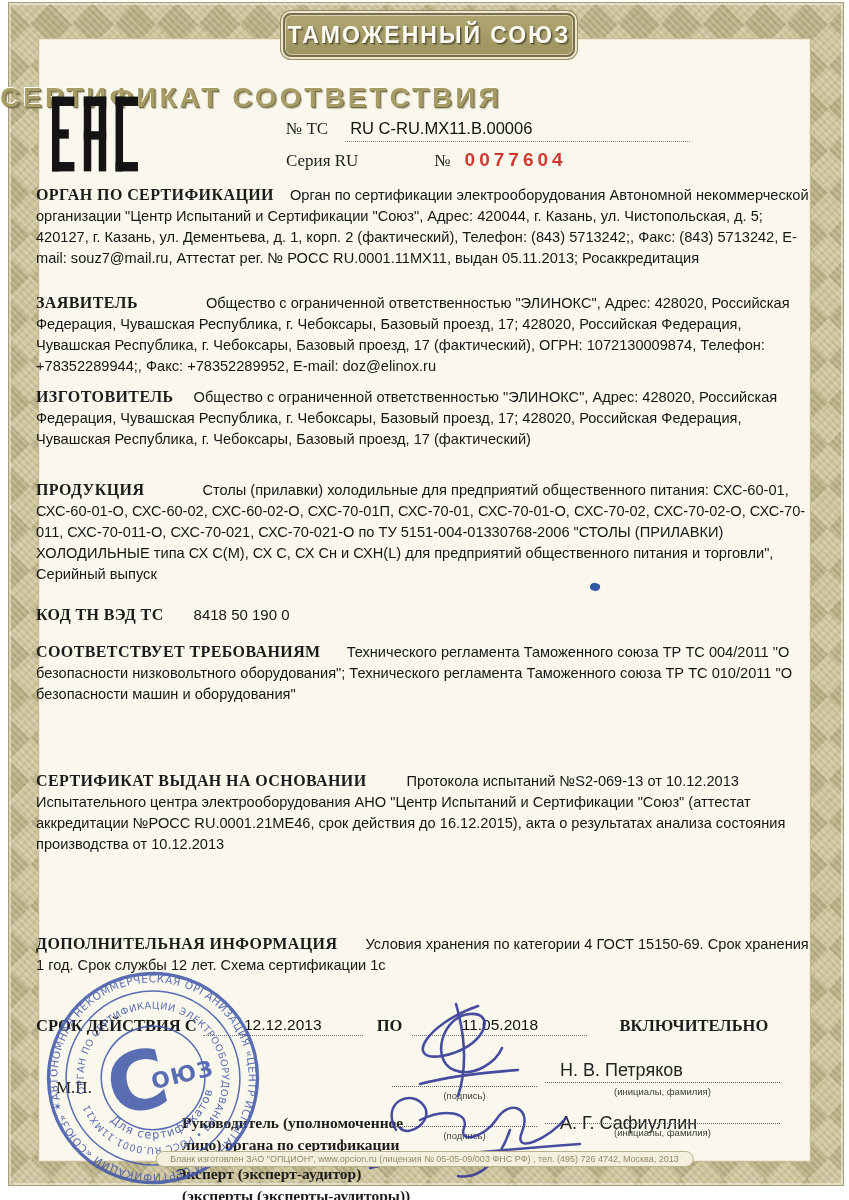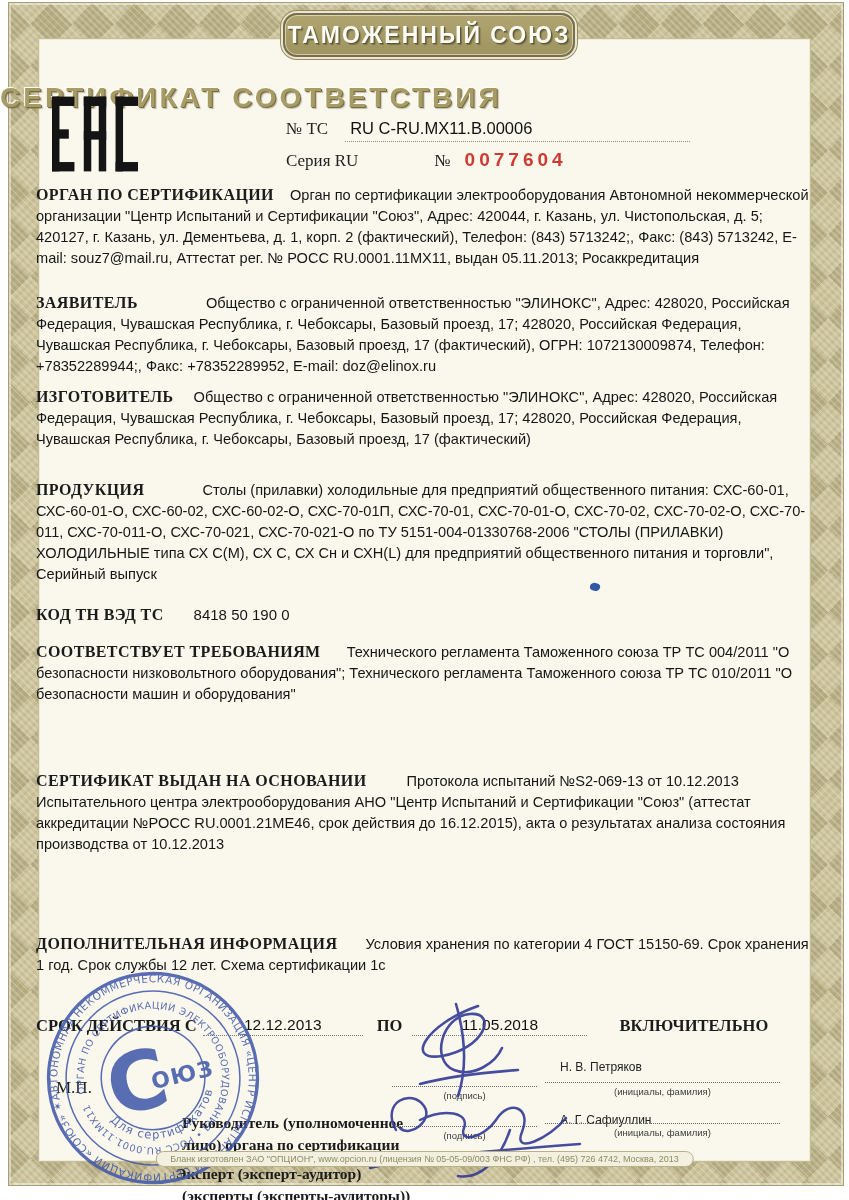--- a/index.html
+++ b/index.html
@@ -23,21 +23,21 @@
   .inner{
     position:absolute;left:38px;top:38px;right:38px;bottom:38px;
     background:#faf8ed;
     border:1px solid #c6bd95;
     box-shadow:0 0 0 1px #efeada inset;
   }
   
   .banner{
     position:absolute;left:283px;top:13px;width:288px;height:40px;
     background:linear-gradient(#b0a571,#9e9460);
-    border:2px solid #786e49;border-radius:14px;
+    border:2px solid #786e49;border-radius:8px;
     box-shadow:0 0 0 2px #ece7d2, 0 0 0 3px #968c60, inset 0 0 0 1px rgba(255,255,255,.5);
     display:flex;align-items:center;justify-content:center;
     color:#fdfcf4;font-weight:bold;font-size:23px;letter-spacing:2px;
     font-family:"Liberation Sans",sans-serif;
     text-shadow:1px 1px 0 #5f5636,2px 2px 1px rgba(0,0,0,.25);
     white-space:nowrap;
   }
   .doc-title{
     position:absolute;left:0;top:82px;width:100%;
     text-align:left;font-weight:bold;font-size:28px;letter-spacing:3px;
@@ -76,21 +76,21 @@
   }
   .validity .d1{width:160px;margin-left:6px;}
   .validity .d2{width:175px;margin-left:10px;}
   .validity .po{margin-left:14px;}
   .validity .incl{margin-left:32px;}
   
   .mp{position:absolute;left:56px;top:1078px;font-family:"Liberation Serif",serif;font-size:17px;color:#222;}
   .sig-lbl{position:absolute;font-family:"Liberation Serif",serif;font-weight:bold;font-size:15.5px;color:#1b1b1b;white-space:nowrap;margin-top:48px;}
   .dotline{position:absolute;border-bottom:1px dotted #666;}
   .caption{position:absolute;font-size:9.5px;color:#3c3c3c;text-align:center;}
-  .sig-name{position:absolute;font-size:12px;color:#222;white-space:nowrap;}
+  .sig-name{position:absolute;font-size:18px;color:#222;white-space:nowrap;}
   
   .stamp{position:absolute;left:40px;top:968px;width:226px;height:220px;transform:rotate(-13deg);opacity:.85;}
   .sig-ink{position:absolute;}
   .ink-dot{position:absolute;left:590px;top:583px;width:10px;height:8px;background:#1e4a9e;border-radius:50% 40% 55% 45%;transform:rotate(20deg);opacity:.92;}
   
   .footer-note{
     position:absolute;left:50%;transform:translateX(-50%);top:1151px;
     font-size:9px;color:#8f8a64;background:#f3f0df;
     border:1px solid #b9b08a;border-radius:10px;padding:2px 14px;white-space:nowrap;
   }

